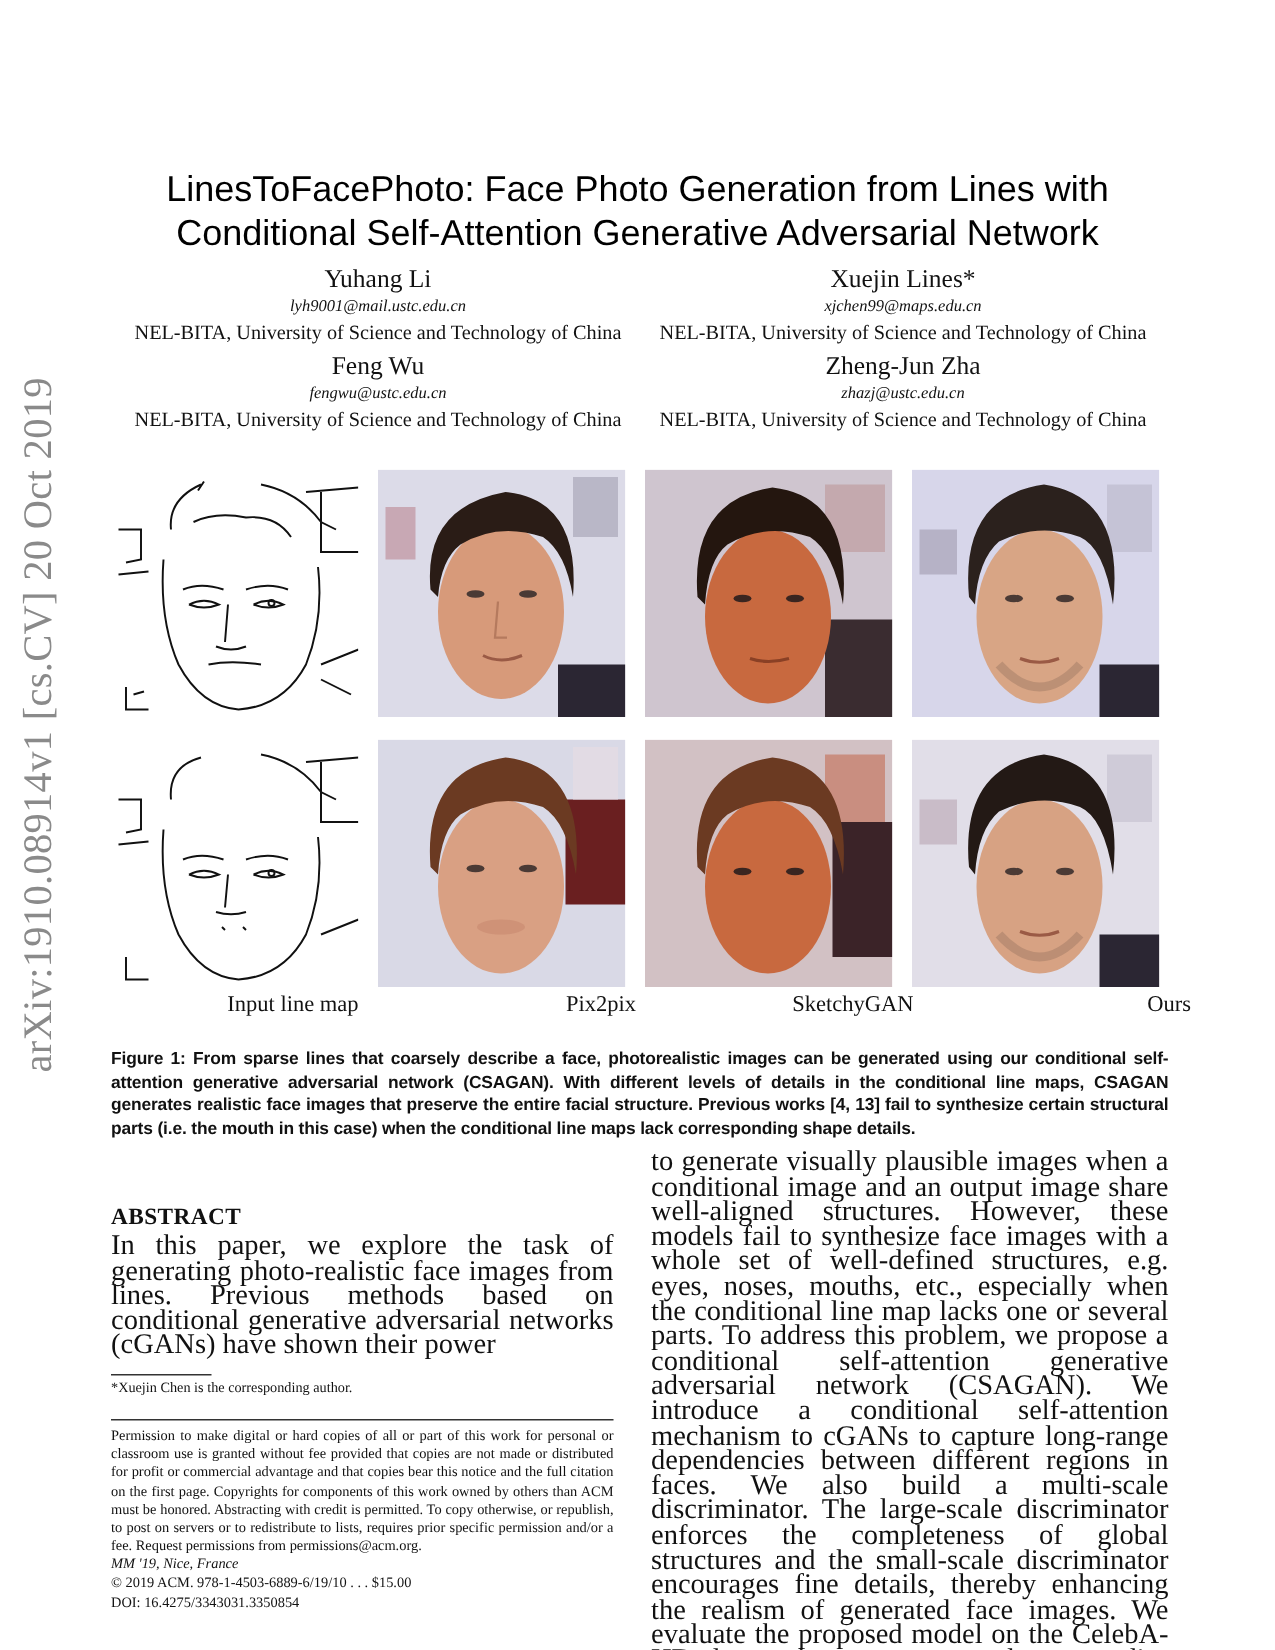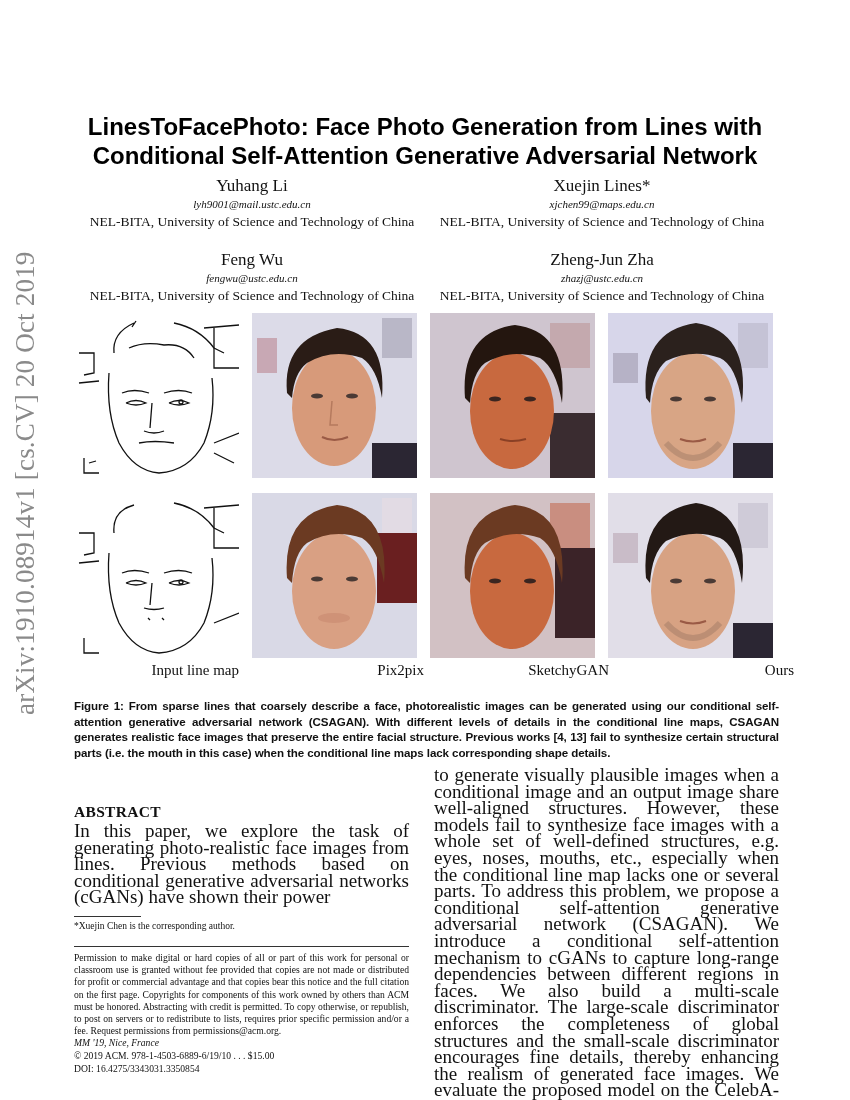--- a/index.html
+++ b/index.html
@@ -9,25 +9,25 @@
     }
     .arxiv-stamp {
       position: absolute; left: 10px; top: 715px;
       transform: rotate(-90deg); transform-origin: left top;
       font-size: 27px; color: #8a8a8a; white-space: nowrap; letter-spacing: 0.2px;
       font-family: "Liberation Serif", serif;
     }
     .title {
       position: absolute; left: 70px; width: 710px; top: 112px;
       text-align: center; font-family: "Liberation Sans", "DejaVu Sans", sans-serif;
-      font-weight: bold; font-size: 24px; line-height: 29px; color: #000;
+      font-weight: normal; font-size: 24px; line-height: 29px; color: #000;
     }
     .authors {
       position: absolute; left: 80px; top: 176px; width: 700px;
-      display: grid; grid-template-columns: 344px 356px; row-gap: 20px;
+      display: grid; grid-template-columns: 344px 356px; row-gap: 4px;
       text-align: center;
     }
     .author .name { font-size: 17px; line-height: 20px; }
     .author .email { font-size: 11px; line-height: 17px; font-style: italic; }
     .author .affil { font-size: 13.5px; line-height: 17px; }
     .figure {
       position: absolute; left: 74px; top: 313px; width: 705px;
     }
     .fig-grid {
       display: grid; grid-template-columns: repeat(4, 165px); column-gap: 13px; row-gap: 15px;

